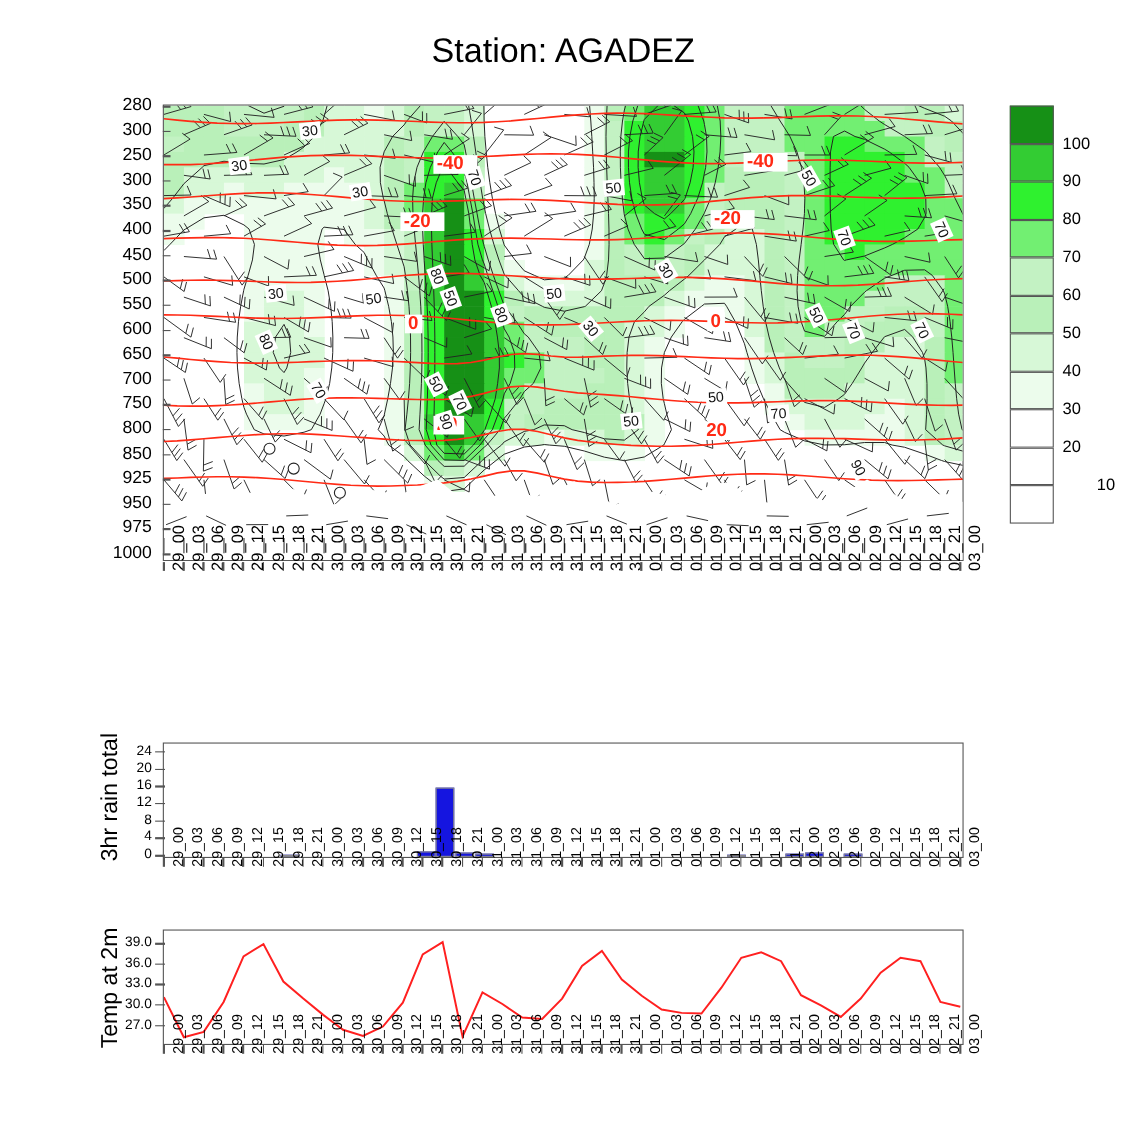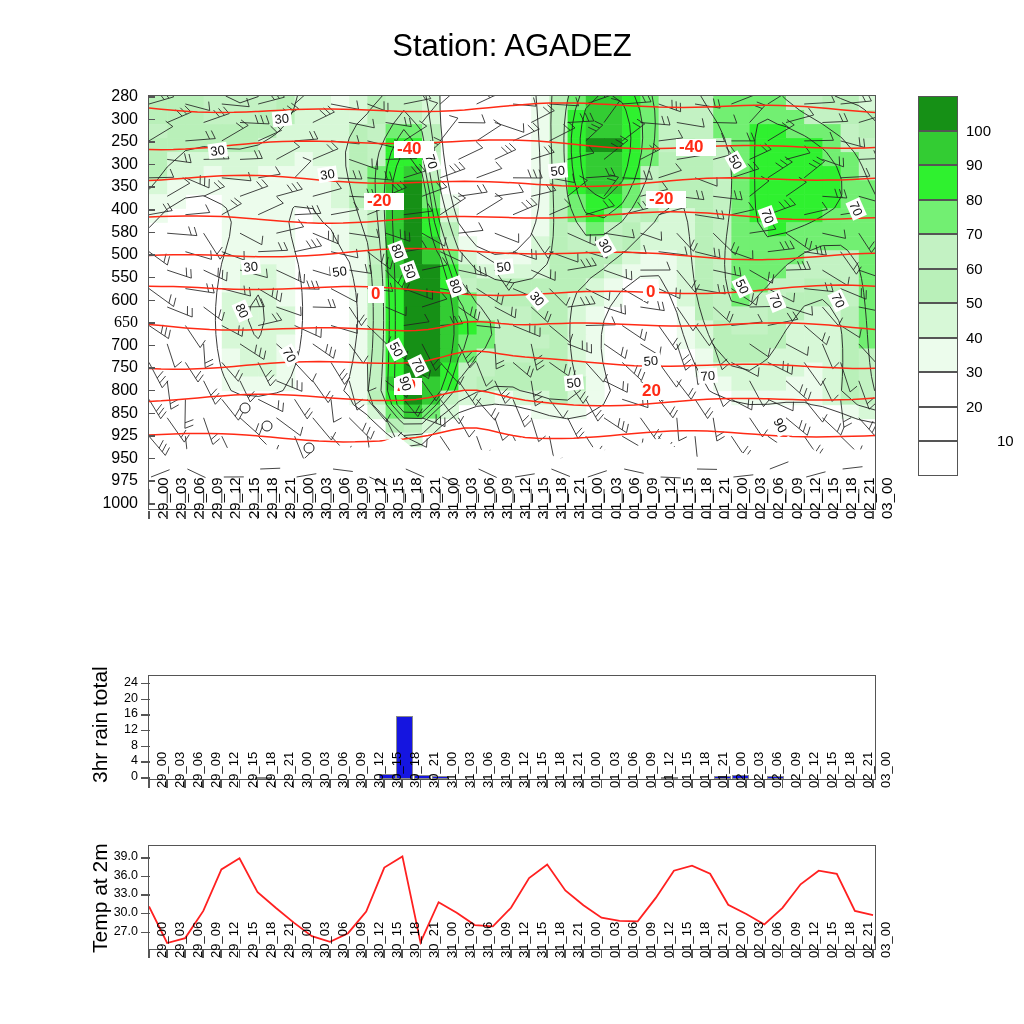--- a/index.html
+++ b/index.html
@@ -2070,29 +2070,29 @@
         <div class="ytick" style="left: 78px; top: 109.611px;">300</div>
         <div class="tickmark" style="left: 148px; top: 118.611px; width: 7px; height: 1.5px;"></div>
         <div class="ytick" style="left: 78px; top: 132.222px;">250</div>
         <div class="tickmark" style="left: 148px; top: 141.222px; width: 7px; height: 1.5px;"></div>
         <div class="ytick" style="left: 78px; top: 154.833px;">300</div>
         <div class="tickmark" style="left: 148px; top: 163.833px; width: 7px; height: 1.5px;"></div>
         <div class="ytick" style="left: 78px; top: 177.444px;">350</div>
         <div class="tickmark" style="left: 148px; top: 186.444px; width: 7px; height: 1.5px;"></div>
         <div class="ytick" style="left: 78px; top: 200.056px;">400</div>
         <div class="tickmark" style="left: 148px; top: 209.056px; width: 7px; height: 1.5px;"></div>
-        <div class="ytick" style="left: 78px; top: 222.667px;">580</div>
+        <div class="ytick" style="left: 78px; top: 222.667px;">450</div>
         <div class="tickmark" style="left: 148px; top: 231.667px; width: 7px; height: 1.5px;"></div>
         <div class="ytick" style="left: 78px; top: 245.278px;">500</div>
         <div class="tickmark" style="left: 148px; top: 254.278px; width: 7px; height: 1.5px;"></div>
         <div class="ytick" style="left: 78px; top: 267.889px;">550</div>
         <div class="tickmark" style="left: 148px; top: 276.889px; width: 7px; height: 1.5px;"></div>
         <div class="ytick" style="left: 78px; top: 290.5px;">600</div>
         <div class="tickmark" style="left: 148px; top: 299.5px; width: 7px; height: 1.5px;"></div>
-        <div class="ytick" style="left: 78px; top: 313.111px; font-family: Liberation Serif, serif;">650</div>
+        <div class="ytick" style="left: 78px; top: 313.111px;">650</div>
         <div class="tickmark" style="left: 148px; top: 322.111px; width: 7px; height: 1.5px;"></div>
         <div class="ytick" style="left: 78px; top: 335.722px;">700</div>
         <div class="tickmark" style="left: 148px; top: 344.722px; width: 7px; height: 1.5px;"></div>
         <div class="ytick" style="left: 78px; top: 358.333px;">750</div>
         <div class="tickmark" style="left: 148px; top: 367.333px; width: 7px; height: 1.5px;"></div>
         <div class="ytick" style="left: 78px; top: 380.944px;">800</div>
         <div class="tickmark" style="left: 148px; top: 389.944px; width: 7px; height: 1.5px;"></div>
         <div class="ytick" style="left: 78px; top: 403.556px;">850</div>
         <div class="tickmark" style="left: 148px; top: 412.556px; width: 7px; height: 1.5px;"></div>
         <div class="ytick" style="left: 78px; top: 426.167px;">925</div>

